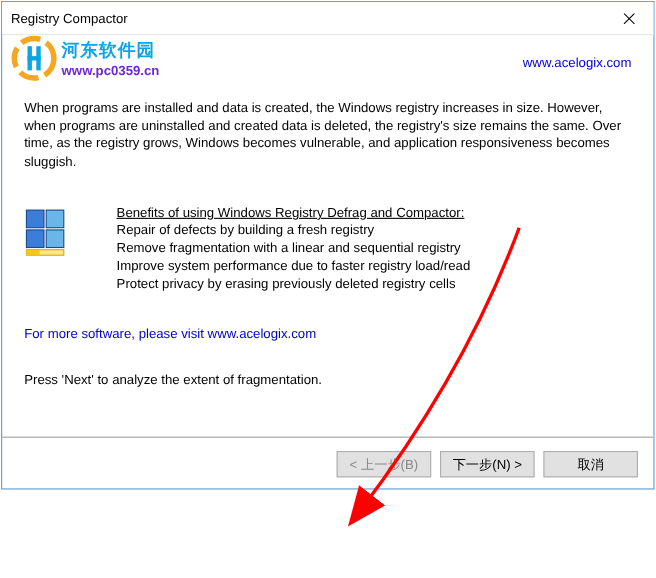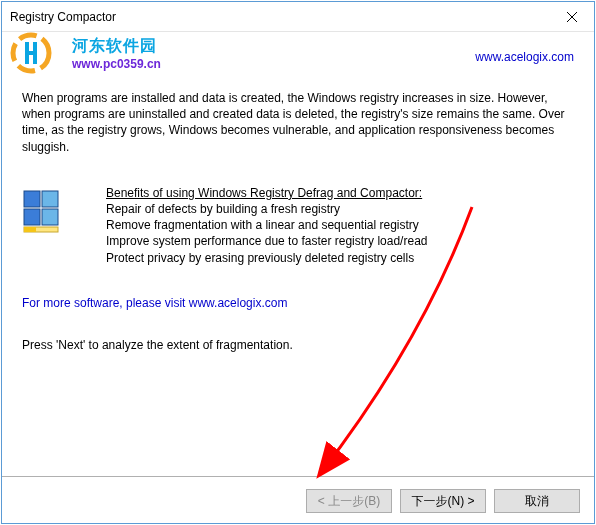--- a/index.html
+++ b/index.html
@@ -9,21 +9,21 @@
       font-size: 12px;
       color: #000;
       width: 596px;
       height: 525px;
       overflow: hidden;
       position: relative;
     }
     .window {
       border: 1px solid #5b9bd5;
       width: 594px;
-      height: 523px;
+      height: 444px;
       margin: 1px;
       position: relative;
       background: #fff;
     }
     .titlebar {
       height: 30px;
       background: #fff;
       display: flex;
       align-items: center;
       padding-left: 8px;
@@ -56,21 +56,21 @@
       left: 8px;
       top: 0px;
       display: flex;
       align-items: center;
     }
     .watermark-logo {
       width: 42px;
       height: 42px;
     }
     .watermark-text {
-      margin-left: 20px;
+      margin-left: 4px;
     }
     .watermark-title {
       font-size: 16px;
       font-weight: bold;
       color: #0aa5e2;
       letter-spacing: 1px;
     }
     .watermark-url {
       font-size: 12px;
       color: #6d28d9;

